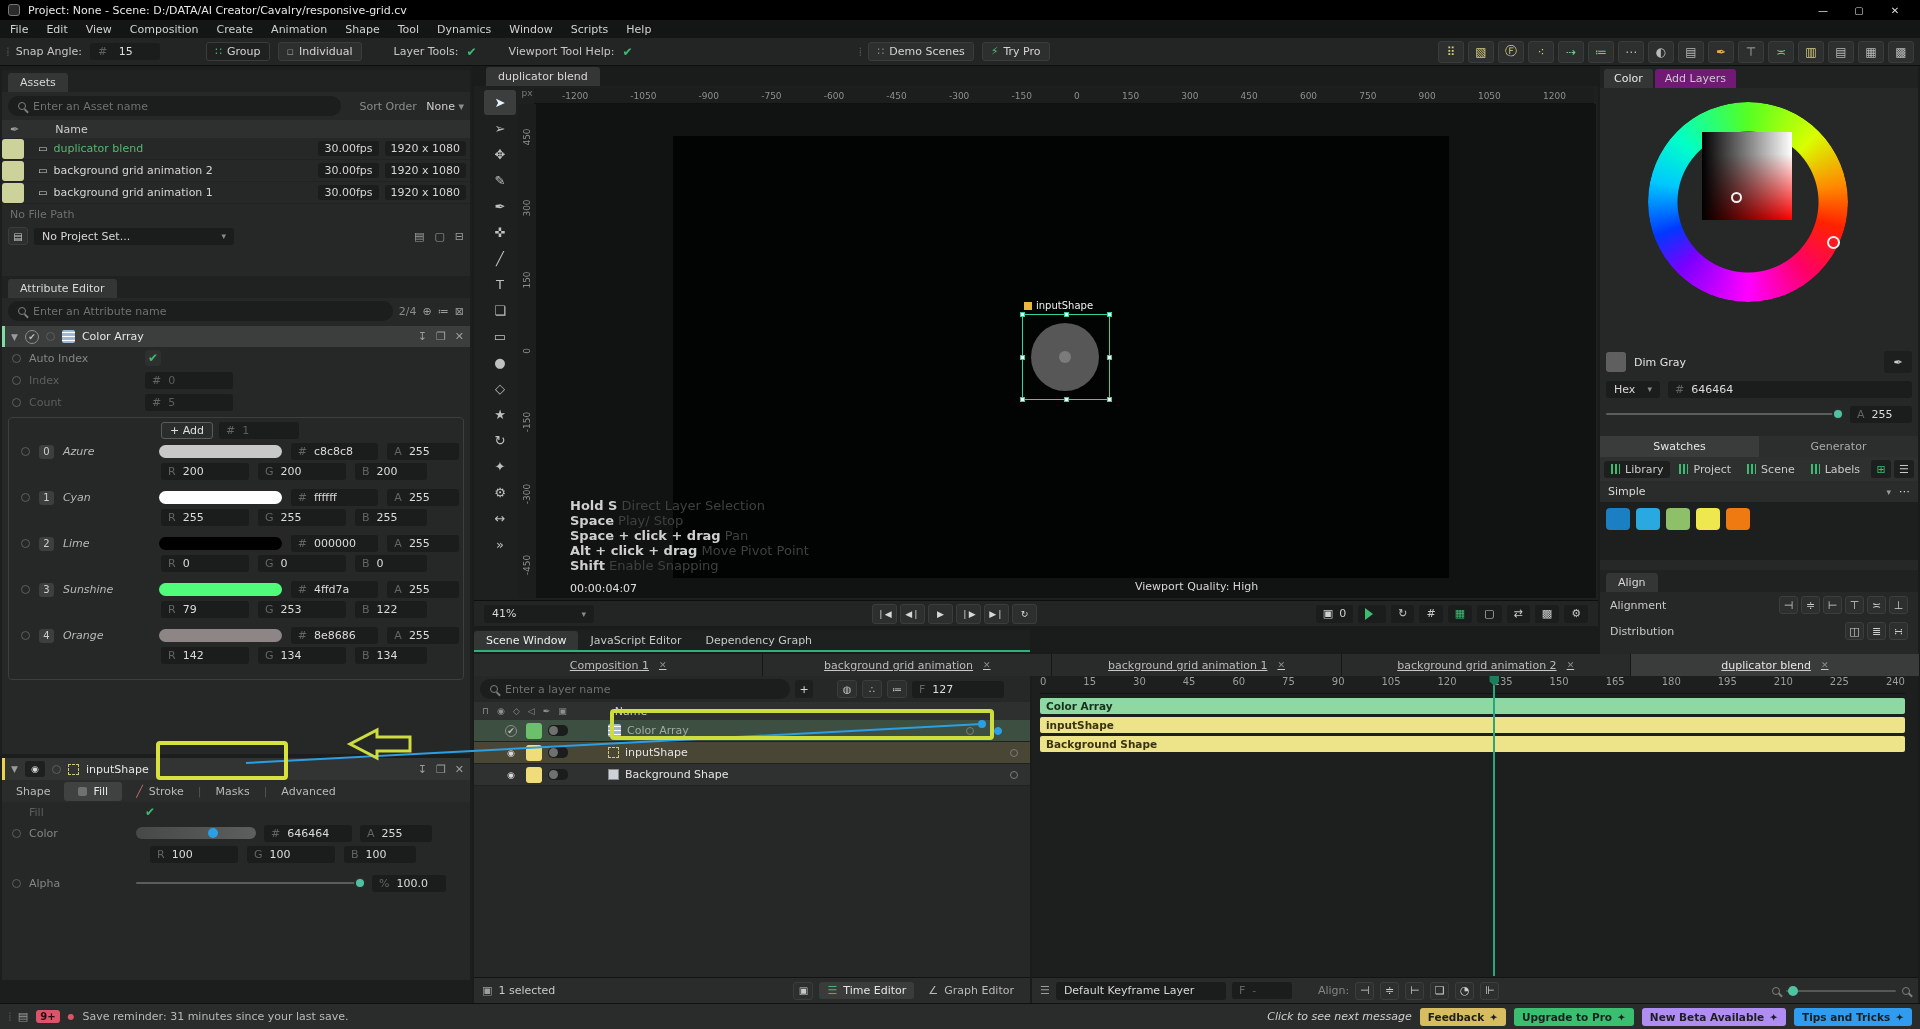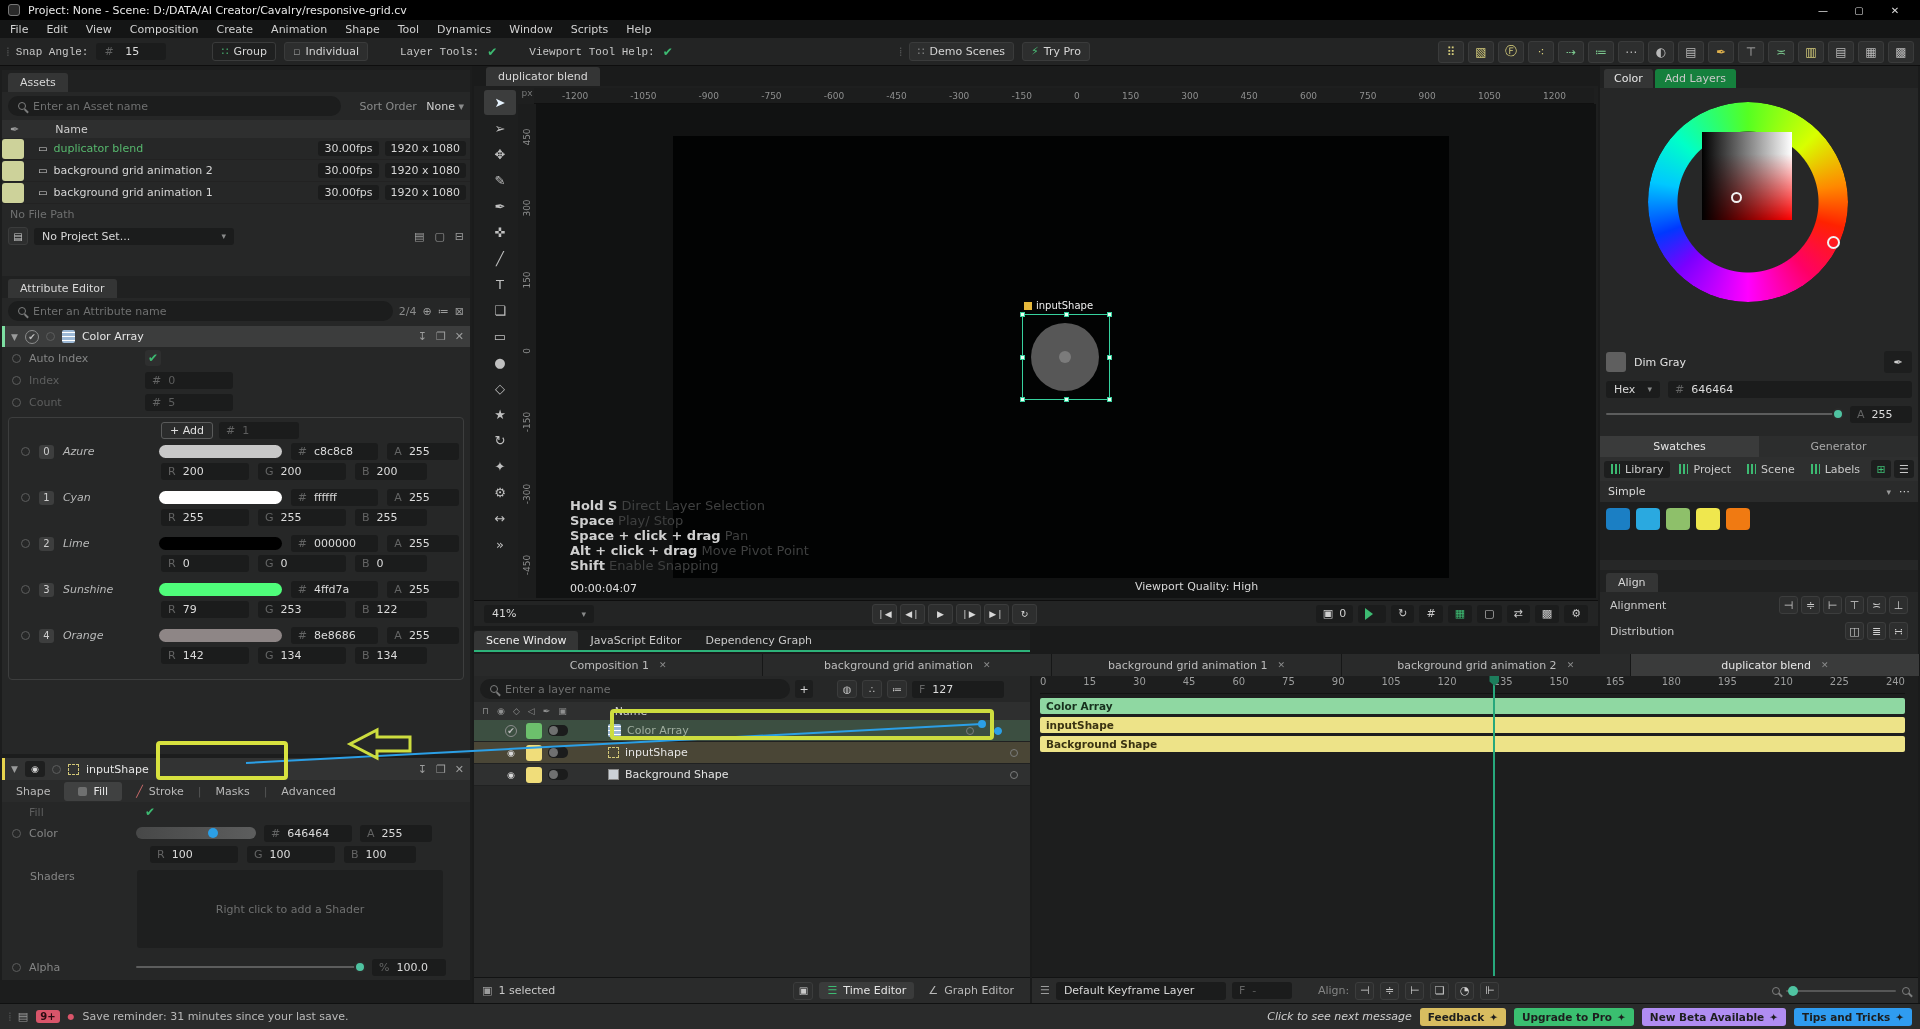--- a/index.html
+++ b/index.html
@@ -11,21 +11,21 @@
     display:flex; align-items:center; padding:0 8px; color:#e8e8e8; font-size:11px; gap:8px; }
   .appicon { width:12px; height:12px; border-radius:3px; background:#2a2a2a; border:1px solid #777; }
   .wctl { margin-left:auto; display:flex; gap:2px; }
   .wctl span { width:34px; text-align:center; font-size:10px; color:#ddd; cursor:default; }
   .menubar { position:absolute; left:0; top:20px; width:1920px; height:18px; background:#141515;
     display:flex; align-items:center; gap:18px; padding:0 10px; color:#d2d2d2; }
   .menubar span { cursor:default; }
   .toolbar { position:absolute; left:0; top:38px; width:1920px; height:28px; background:#232424;
     border-bottom:1px solid #0e0e0e; display:flex; align-items:center; padding:0 6px; gap:8px; }
   .grip { color:#4f5050; letter-spacing:-2px; font-size:12px; }
-  .tb-label { color:#c7c7c7;font-family:Liberation Mono, monospace; }
+  .tb-label { color:#c7c7c7; }
   .tb-field { background:#1b1c1c; border-radius:3px; padding:2px 8px; min-width:70px; color:#ddd; }
   .tb-field .pfx { color:#5f6060; margin-right:8px; }
   .tb-btn { background:#2d2e2e; border:1px solid #3a3b3b; border-radius:3px; padding:2px 8px;
     display:flex; gap:5px; align-items:center; color:#d5d5d5; }
   .tb-btn.active { background:#1f2020; }
   .tb-btn .gi { color:#49b873; }
   .tb-btn .ii { color:#8a8b8b; }
   .check { color:#3dbb72; font-size:12px; }
   .tb-right { margin-left:auto; display:flex; gap:4px; align-items:center; }
   .tb-icon { width:26px; height:22px; background:#2d2e2e; border:1px solid #3a3b3b; border-radius:3px;
@@ -137,21 +137,21 @@
   .playctl { position:absolute; left:398px; display:flex; gap:3px; }
   .pbtn { min-width:25px; height:20px; background:#2d2e2e; border:1px solid #3b3c3c; border-radius:3px;
     display:flex; align-items:center; justify-content:center; font-size:9px; color:#d8d8d8; padding:0 3px; }
   .vp-right-icons { margin-left:auto; display:flex; gap:5px; align-items:center; }
   .vpill { background:#1b1c1c; border-radius:3px; height:18px; display:flex; align-items:center; gap:6px; padding:0 7px; color:#cfcfcf; }
   .speaker { width:0; height:0; border:6px solid transparent; border-right:8px solid #3dbb72; transform:rotate(180deg); }
 
   
   .rightp { position:absolute; left:1600px; top:66px; width:318px; height:588px; background:#262727; }
   .rp-tabs { height:22px; background:#202121; display:flex; align-items:flex-end; padding-left:4px; gap:2px; }
-  .rp-tab { padding:3px 10px; border-radius:3px 3px 0 0; color:#c9c9c9; background:#15803d; }
+  .rp-tab { padding:3px 10px; border-radius:3px 3px 0 0; color:#c9c9c9; background:#701a75; }
   .rp-tab.active { background:#343535; color:#e8e8e8; }
   .wheelwrap { position:relative; height:260px; }
   .wheel { position:absolute; left:48px; top:14px; width:200px; height:200px; border-radius:50%;
     background:conic-gradient(from 0deg, #55ff22, #d8ff00 45deg, #ff8800 80deg, #ff2200 105deg, #ff0066 140deg, #ff00ff 180deg, #7a00ff 225deg, #0038ff 250deg, #00c8ff 282deg, #00ffc8 312deg, #30ff66 340deg, #55ff22 360deg);
     -webkit-mask:radial-gradient(circle, transparent 70px, #000 71px); mask:radial-gradient(circle, transparent 70px, #000 71px); }
   .svsq { position:absolute; left:102px; top:44px; width:90px; height:88px; background:linear-gradient(to right,#000,#fff); }
   .svred { position:absolute; inset:0; background:linear-gradient(to top, #f00, rgba(255,0,0,0) 75%); mix-blend-mode:multiply; }
   .ring-hdl { position:absolute; width:13px; height:13px; border:2px solid #f2f2f2; border-radius:50%; }
   .rp-row { display:flex; align-items:center; gap:8px; padding:0 6px; }
   .dimgray-sw { width:20px; height:20px; border-radius:3px; }
@@ -173,21 +173,21 @@
   .arow .lbl { color:#c9c9c9; }
   .arow .btns { margin-left:auto; display:flex; gap:3px; }
   .abtn { min-width:19px; height:18px; background:#2d2e2e; border:1px solid #3c3d3d; border-radius:3px;
     display:flex; align-items:center; justify-content:center; font-size:11px; color:#cfcfcf; }
 
   
   .scene-tabs { position:absolute; left:474px; top:630px; width:556px; height:22px; background:#1e1f1f;
     display:flex; align-items:flex-end; border-bottom:2px solid #2db37a; }
   .sw-tab { padding:3px 12px; color:#c9c9c9; }
   .sw-tab.active { background:#343535; color:#eee; border-radius:3px 3px 0 0; }
-  .comp-tabs { position:absolute; left:474px; top:654px; width:1446px; height:22px; background:#232424; display:flex; }
+  .comp-tabs { position:absolute; left:474px; top:654px; width:1446px; height:22px; background:#232424; display:flex;text-decoration:underline; }
   .ctab { flex:1; display:flex; align-items:center; justify-content:center; gap:10px; color:#bcbcbc;
     border-right:1px solid #161717; background:#292a2a; }
   .ctab.active { background:#3a3b3b; color:#e6e6e6; }
   .tclose { color:#8b8c8c; font-size:9px; }
 
   .scenewin { position:absolute; left:474px; top:676px; width:556px; height:327px; background:#262727; }
   .sw-toolbar { display:flex; align-items:center; gap:5px; padding:3px 6px; }
   .plusbtn { width:18px; height:18px; background:#1d1e1e; border-radius:3px; color:#d8d8d8;
     display:flex; align-items:center; justify-content:center; }
   .sw-ic { width:20px; height:18px; background:#2d2e2e; border:1px solid #3b3c3c; border-radius:3px;
@@ -673,24 +673,20 @@
         </span>
       <span class="field cfield">
           <span class="pfx">G</span>
           <span>100</span>
         </span>
       <span class="field cfield2">
           <span class="pfx">B</span>
           <span>100</span>
         </span>
     </div>
-    <div class="row" style="align-items:flex-start;padding:6px 10px 0 19px;gap:8px">
-      <span class="prop-label" style="width:99px;margin-left:9px">Shaders</span>
-      <span class="shaderbox">Right click to add a Shader</span>
-    </div>
     <div class="row prop-row" style="margin-top:8px">
       <span class="radio"></span>
       <span class="prop-label" style="width:99px">Alpha</span>
       <span class="hline" style="max-width:228px">
           <span class="hdot"></span>
         </span>
       <span class="field" style="width:74px">
         <span class="pfx">%</span>
           <span>100.0</span>
       </span>

